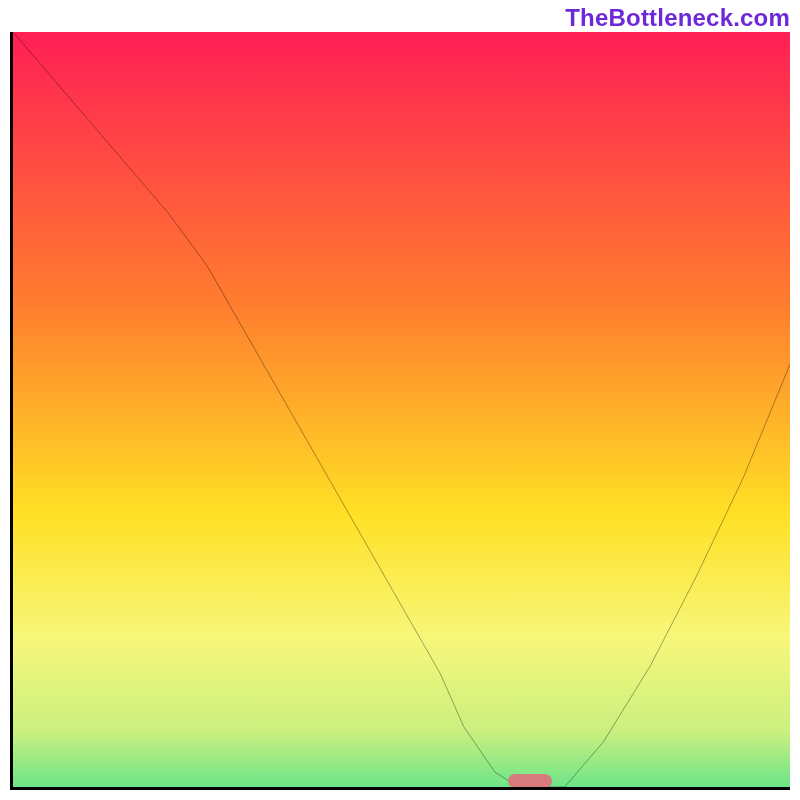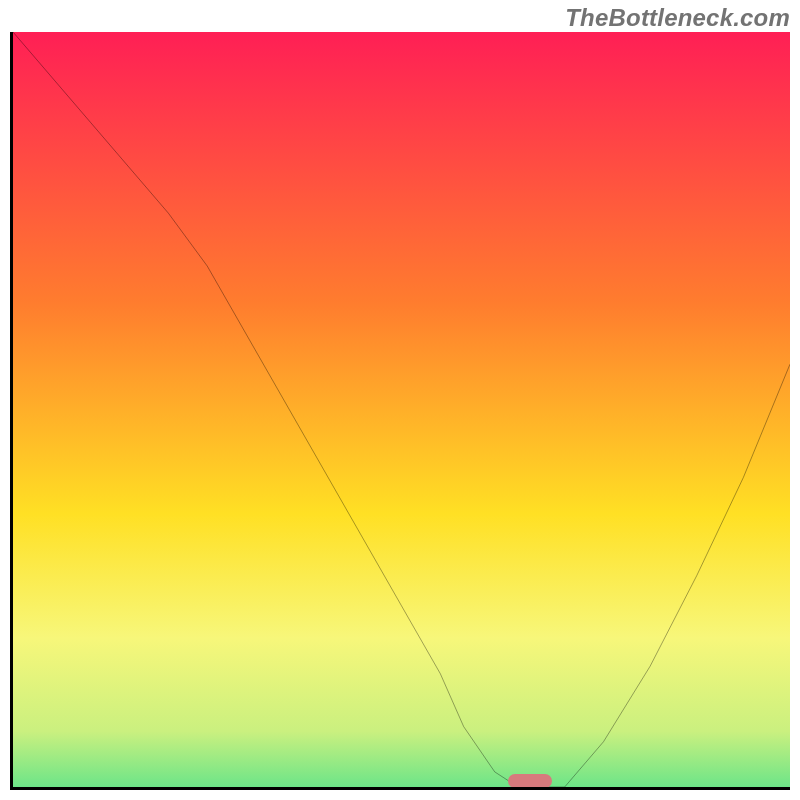--- a/index.html
+++ b/index.html
@@ -15,24 +15,23 @@
     position: relative;
     width: 800px;
     height: 800px;
   }
   .watermark {
     position: absolute;
     top: 4px;
     right: 10px;
     font-size: 24px;
     font-weight: 600;
-    color: #737373;
+    color: #6d28d9;
     letter-spacing: 0.2px;
     z-index: 5;
-    font-style: italic;
   }
   .plot {
     position: absolute;
     left: 10px;
     top: 32px;
     width: 780px;
     height: 758px;
     border-left: 3px solid #000;
     border-bottom: 3px solid #000;
     box-sizing: border-box;

